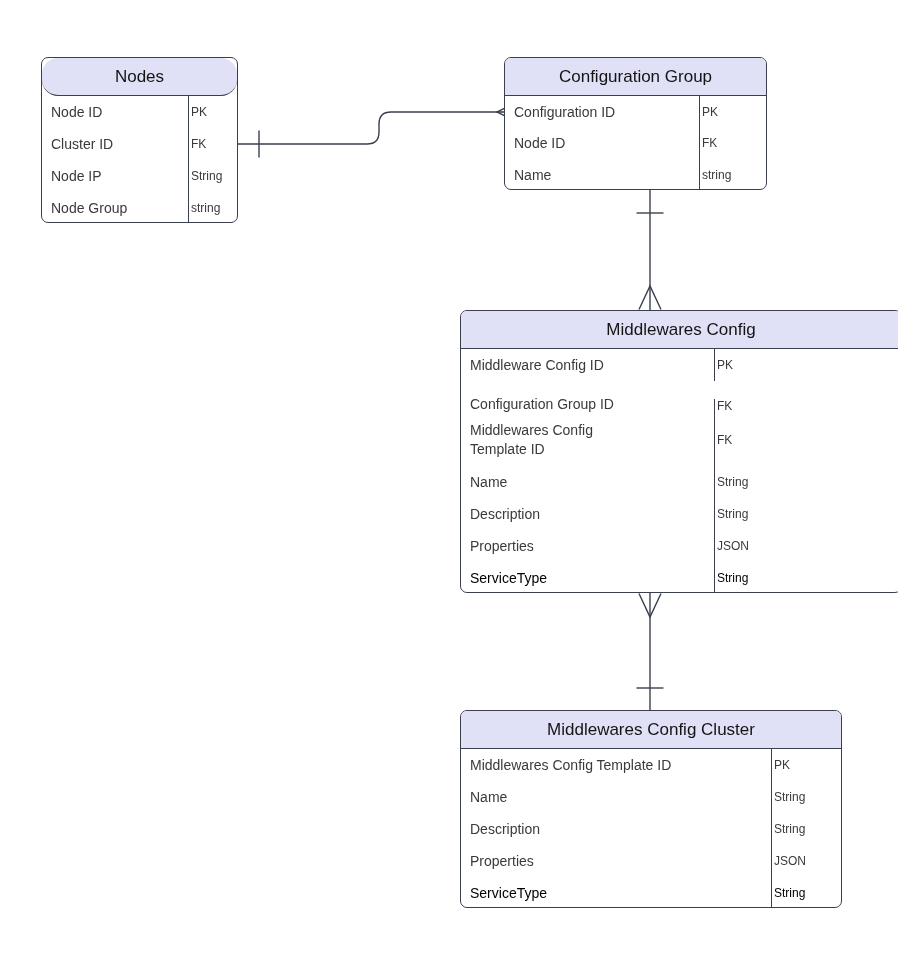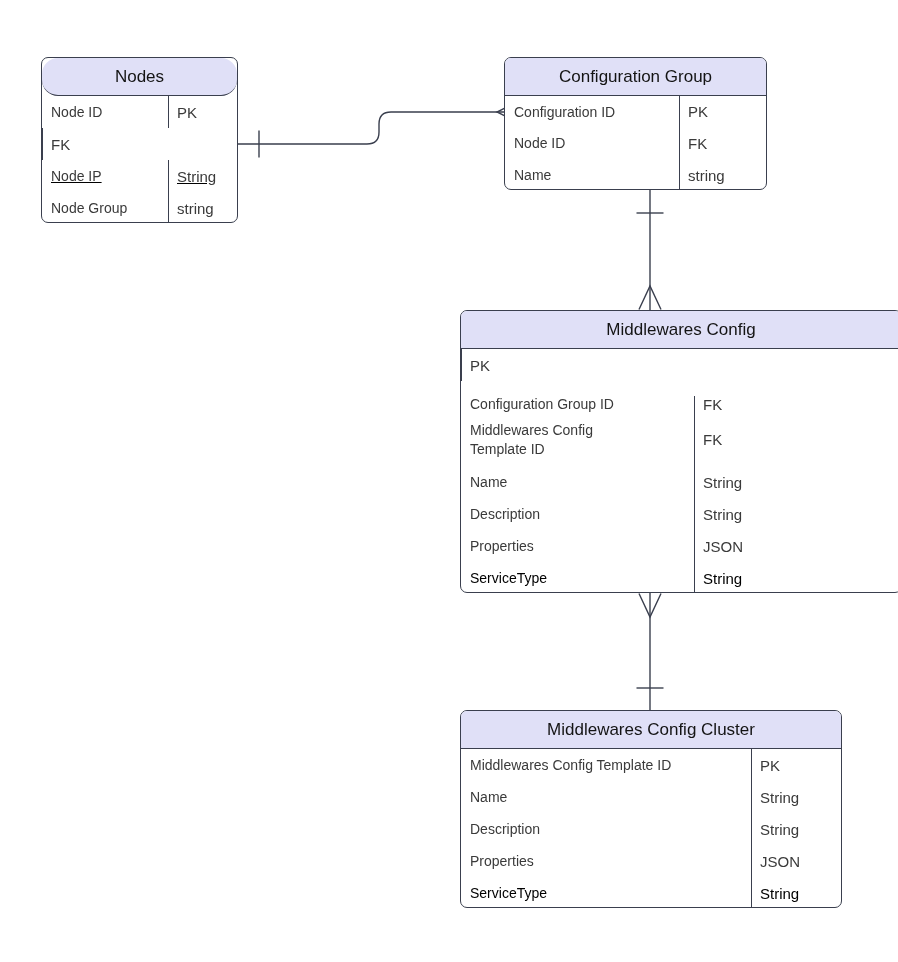--- a/index.html
+++ b/index.html
@@ -42,40 +42,41 @@
     align-items: center;
     justify-content: center;
     background: var(--hdr);
     border-bottom: 1.5px solid var(--border);
     font-size: 17px;
     color: #141414;
   }
   .entity-row {
     display: flex;
     box-sizing: border-box;
+    gap: 20px;
   }
   .cell-field {
     box-sizing: border-box;
     display: flex;
     align-items: center;
     padding-left: 9px;
     padding-right: 4px;
     font-size: 14px;
     color: var(--txt);
     white-space: pre-line;
     line-height: 1.3;
   }
   .cell-type {
     box-sizing: border-box;
     flex: 1 1 auto;
     display: flex;
     align-items: center;
     border-left: 1.3px solid var(--border);
-    padding-left: 8px;
-    font-size: 15px;
+    padding-left: 2px;
+    font-size: 12px;
     color: var(--txt);
   }
   .entity-row.emphasis .cell-field,
   .entity-row.emphasis .cell-type {
     color: var(--emph);
   }
 </style>
 </head>
 <body>
 
@@ -103,23 +104,24 @@
   </svg>
 
   <div id="entities">
       <div class="entity" style="left: 41px; top: 57px; width: 197px; height: 166px;">
         <div class="entity-header" style="height: 38px; border-radius: 16px;">Nodes</div>
         <div class="entity-row" style="height: 32px;">
           <div class="cell-field" style="flex: 0 0 126px;">Node ID</div>
           <div class="cell-type">PK</div>
         </div>
         <div class="entity-row" style="height: 32px;">
+          <div class="cell-field" style="flex: 0 0 126px;">Cluster ID</div>
           <div class="cell-type">FK</div>
         </div>
-        <div class="entity-row" style="height: 32px; text-decoration: underline;">
+        <div class="entity-row" style="height: 32px;">
           <div class="cell-field" style="flex: 0 0 126px;">Node IP</div>
           <div class="cell-type">String</div>
         </div>
         <div class="entity-row" style="height: 32px;">
           <div class="cell-field" style="flex: 0 0 126px;">Node Group</div>
           <div class="cell-type">string</div>
         </div>
       </div>
       <div class="entity" style="left: 504px; top: 57px; width: 263px; height: 133px;">
         <div class="entity-header" style="height: 38px;">Configuration Group</div>
@@ -132,20 +134,21 @@
           <div class="cell-type">FK</div>
         </div>
         <div class="entity-row" style="height: 31.66px;">
           <div class="cell-field" style="flex: 0 0 174px;">Name</div>
           <div class="cell-type">string</div>
         </div>
       </div>
       <div class="entity" style="left: 460px; top: 310px; width: 442px; height: 283px;">
         <div class="entity-header" style="height: 38px;">Middlewares Config</div>
         <div class="entity-row" style="height: 32px;">
+          <div class="cell-field" style="flex: 0 0 233px;">Middleware Config ID</div>
           <div class="cell-type">PK</div>
         </div>
         <div class="entity-row" style="height: 32px; align-items: flex-end;">
           <div class="cell-field" style="flex: 0 0 233px;">Configuration Group ID</div>
           <div class="cell-type">FK</div>
         </div>
         <div class="entity-row" style="height: 53px;">
           <div class="cell-field" style="flex: 0 0 233px;">Middlewares Config
 Template ID</div>
           <div class="cell-type">FK</div>

